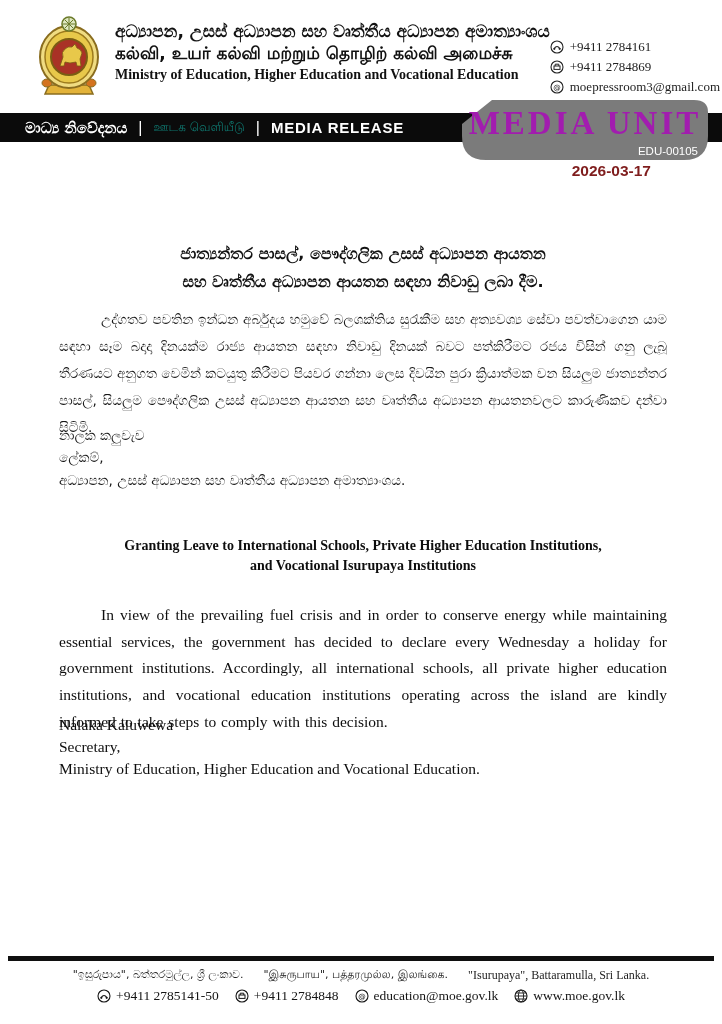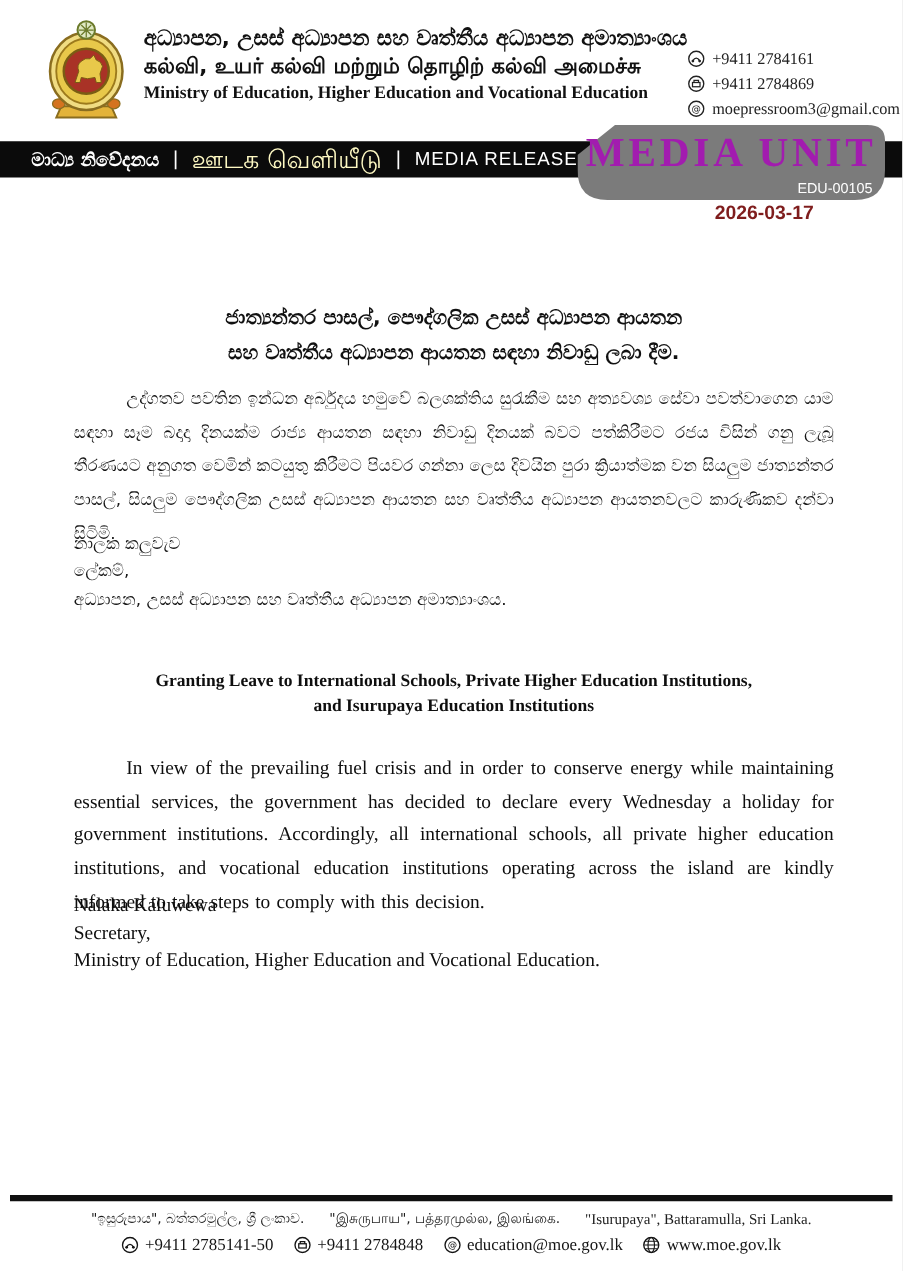--- a/index.html
+++ b/index.html
@@ -27,22 +27,22 @@
   .contact-row { display: flex; align-items: center; gap: 6px; white-space: nowrap; }
   .cicon { width: 14px; height: 14px; flex: 0 0 14px; }
 
   
   .bar {
     position: absolute; top: 113px; left: 0; width: 722px; height: 29px;
     background: #0b0b0b; color: #fff;
     display: flex; align-items: center; padding-left: 25px;
   }
   .bar .b-si { font-family: "DejaVu Sans", sans-serif; font-weight: bold; font-size: 15px; }
-  .bar .b-ta { font-family: "DejaVu Sans", sans-serif; font-size: 20px; color: #fef9c3; }
-  .bar .b-en { font-family: "Liberation Sans", sans-serif; font-weight: normal; font-size: 15px; letter-spacing: 0.8px; }
+  .bar .b-ta { font-family: "DejaVu Sans", sans-serif; font-size: 12px; color: #0f766e; }
+  .bar .b-en { font-family: "Liberation Sans", sans-serif; font-weight: bold; font-size: 15px; letter-spacing: 0.8px; }
   .bar .sep { margin: 0 11px; font-size: 16px; color: #fff; font-family: "Liberation Sans", sans-serif; }
 
   
   .badge { position: absolute; top: 100px; left: 462px; width: 246px; height: 60px; }
   .badge svg.shape { position: absolute; inset: 0; }
   .badge .unit {
     position: absolute; top: 5px; left: 0; width: 100%; text-align: center;
     font-family: "Liberation Serif", serif; font-weight: bold; font-size: 33px;
     letter-spacing: 3px; color: #a21caf;
   }
@@ -185,21 +185,21 @@
   <div class="block si-para">උද්ගතව පවතින ඉන්ධන අර්බුදය හමුවේ බලශක්තිය සුරැකීම සහ අත්‍යවශ්‍ය සේවා පවත්වාගෙන යාම සඳහා සෑම බදාදා දිනයක්ම රාජ්‍ය ආයතන සඳහා නිවාඩු දිනයක් බවට පත්කිරීමට රජය විසින් ගනු ලැබූ තීරණයට අනුගත වෙමින් කටයුතු කිරීමට පියවර ගන්නා ලෙස දිවයින පුරා ක්‍රියාත්මක වන සියලුම ජාත්‍යන්තර පාසල්, සියලුම පෞද්ගලික උසස් අධ්‍යාපන ආයතන සහ වෘත්තීය අධ්‍යාපන ආයතනවලට කාරුණිකව දන්වා සිටිමි.</div>
 
   <div class="block si-sign">
     <div>නාලක කලුවැව</div>
     <div>ලේකම්,</div>
     <div>අධ්‍යාපන, උසස් අධ්‍යාපන සහ වෘත්තීය අධ්‍යාපන අමාත්‍යාංශය.</div>
   </div>
 
   <div class="block en-title">
     <div>Granting Leave to International Schools, Private Higher Education Institutions,</div>
-    <div>and Isurupaya Education Institutions</div>
+    <div>and Vocational Isurupaya Institutions</div>
   </div>
 
   <div class="block en-para">In view of the prevailing fuel crisis and in order to conserve energy while maintaining essential services, the government has decided to declare every Wednesday a holiday for government institutions. Accordingly, all international schools, all private higher education institutions, and vocational education institutions operating across the island are kindly informed to take steps to comply with this decision.</div>
 
   <div class="block en-sign">
     <div>Nalaka Kaluwewa</div>
     <div>Secretary,</div>
     <div>Ministry of Education, Higher Education and Vocational Education.</div>
   </div>
 

